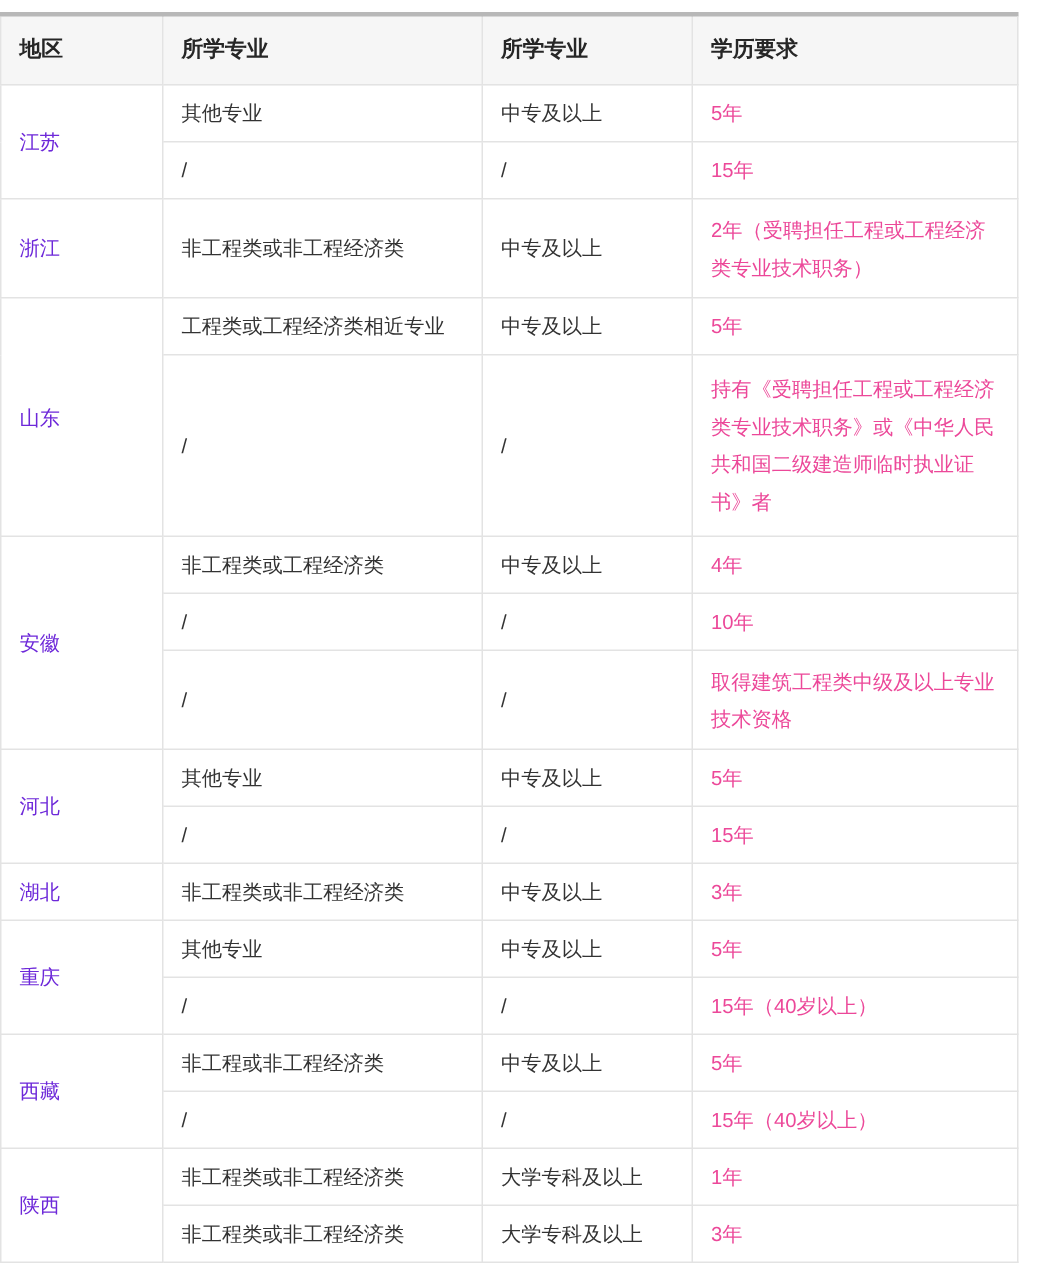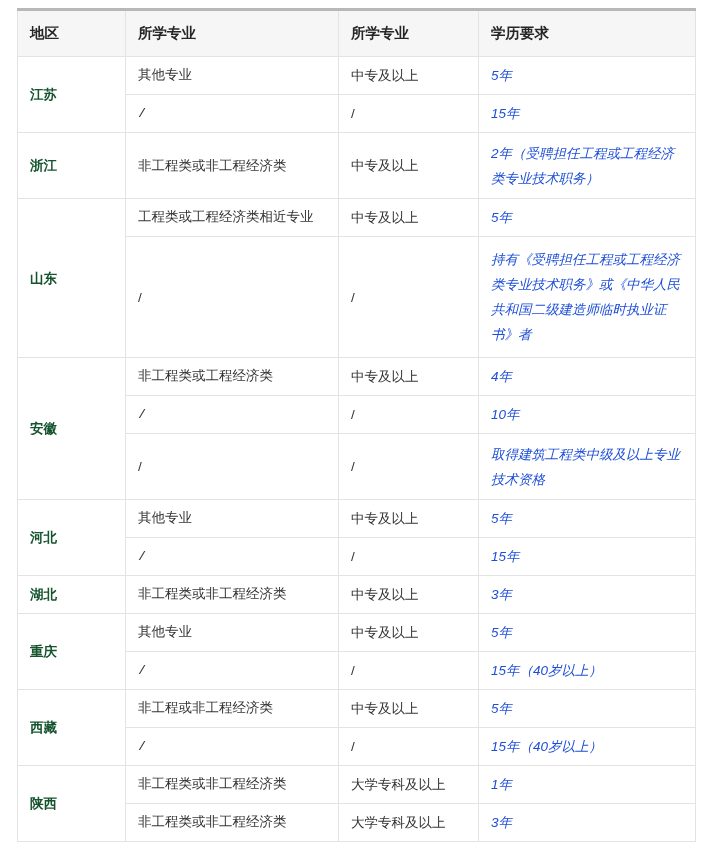--- a/index.html
+++ b/index.html
@@ -15,21 +15,21 @@
     overflow: hidden;
   }
   .page {
     position: relative;
     width: 703px;
     height: 847px;
     box-sizing: border-box;
   }
   .table-wrap {
     position: absolute;
-    left: 17px;
+    left: 0;
     top: 8px;
     width: 678px;
   }
   table.req-table {
     border-collapse: collapse;
     width: 678px;
     table-layout: fixed;
     border-top: 3px solid #b8b8b8;
   }
   table.req-table col.c-region   { width: 108px; }
@@ -50,33 +50,31 @@
     background: #f6f6f6;
     font-weight: bold;
     color: #262626;
     font-size: 14.5px;
     height: 45px;
     padding: 0 12px;
     border-top: none;
     border-bottom: 1px solid #e3e3e3;
   }
   td.region-cell {
-    color: #14532d;
+    color: #6d28d9;
     text-align: left;
     padding-left: 14px;
-    font-weight: bold;
   }
   td.major-cell, td.edu-cell {
     color: #333333;
   }
   td.years-cell {
-    color: #1d4ed8;
-    font-style: italic;
+    color: #ec4899;
   }
-  td.h1 { height: 37px; font-family: Liberation Mono, monospace; }
+  td.h1 { height: 37px; }
   td.h2 { height: 65px; }
   td.h4 { height: 120px; }
 </style>
 </head>
 <body>
 
 <div class="page">
   <div class="table-wrap">
     <table class="req-table">
       <colgroup>

